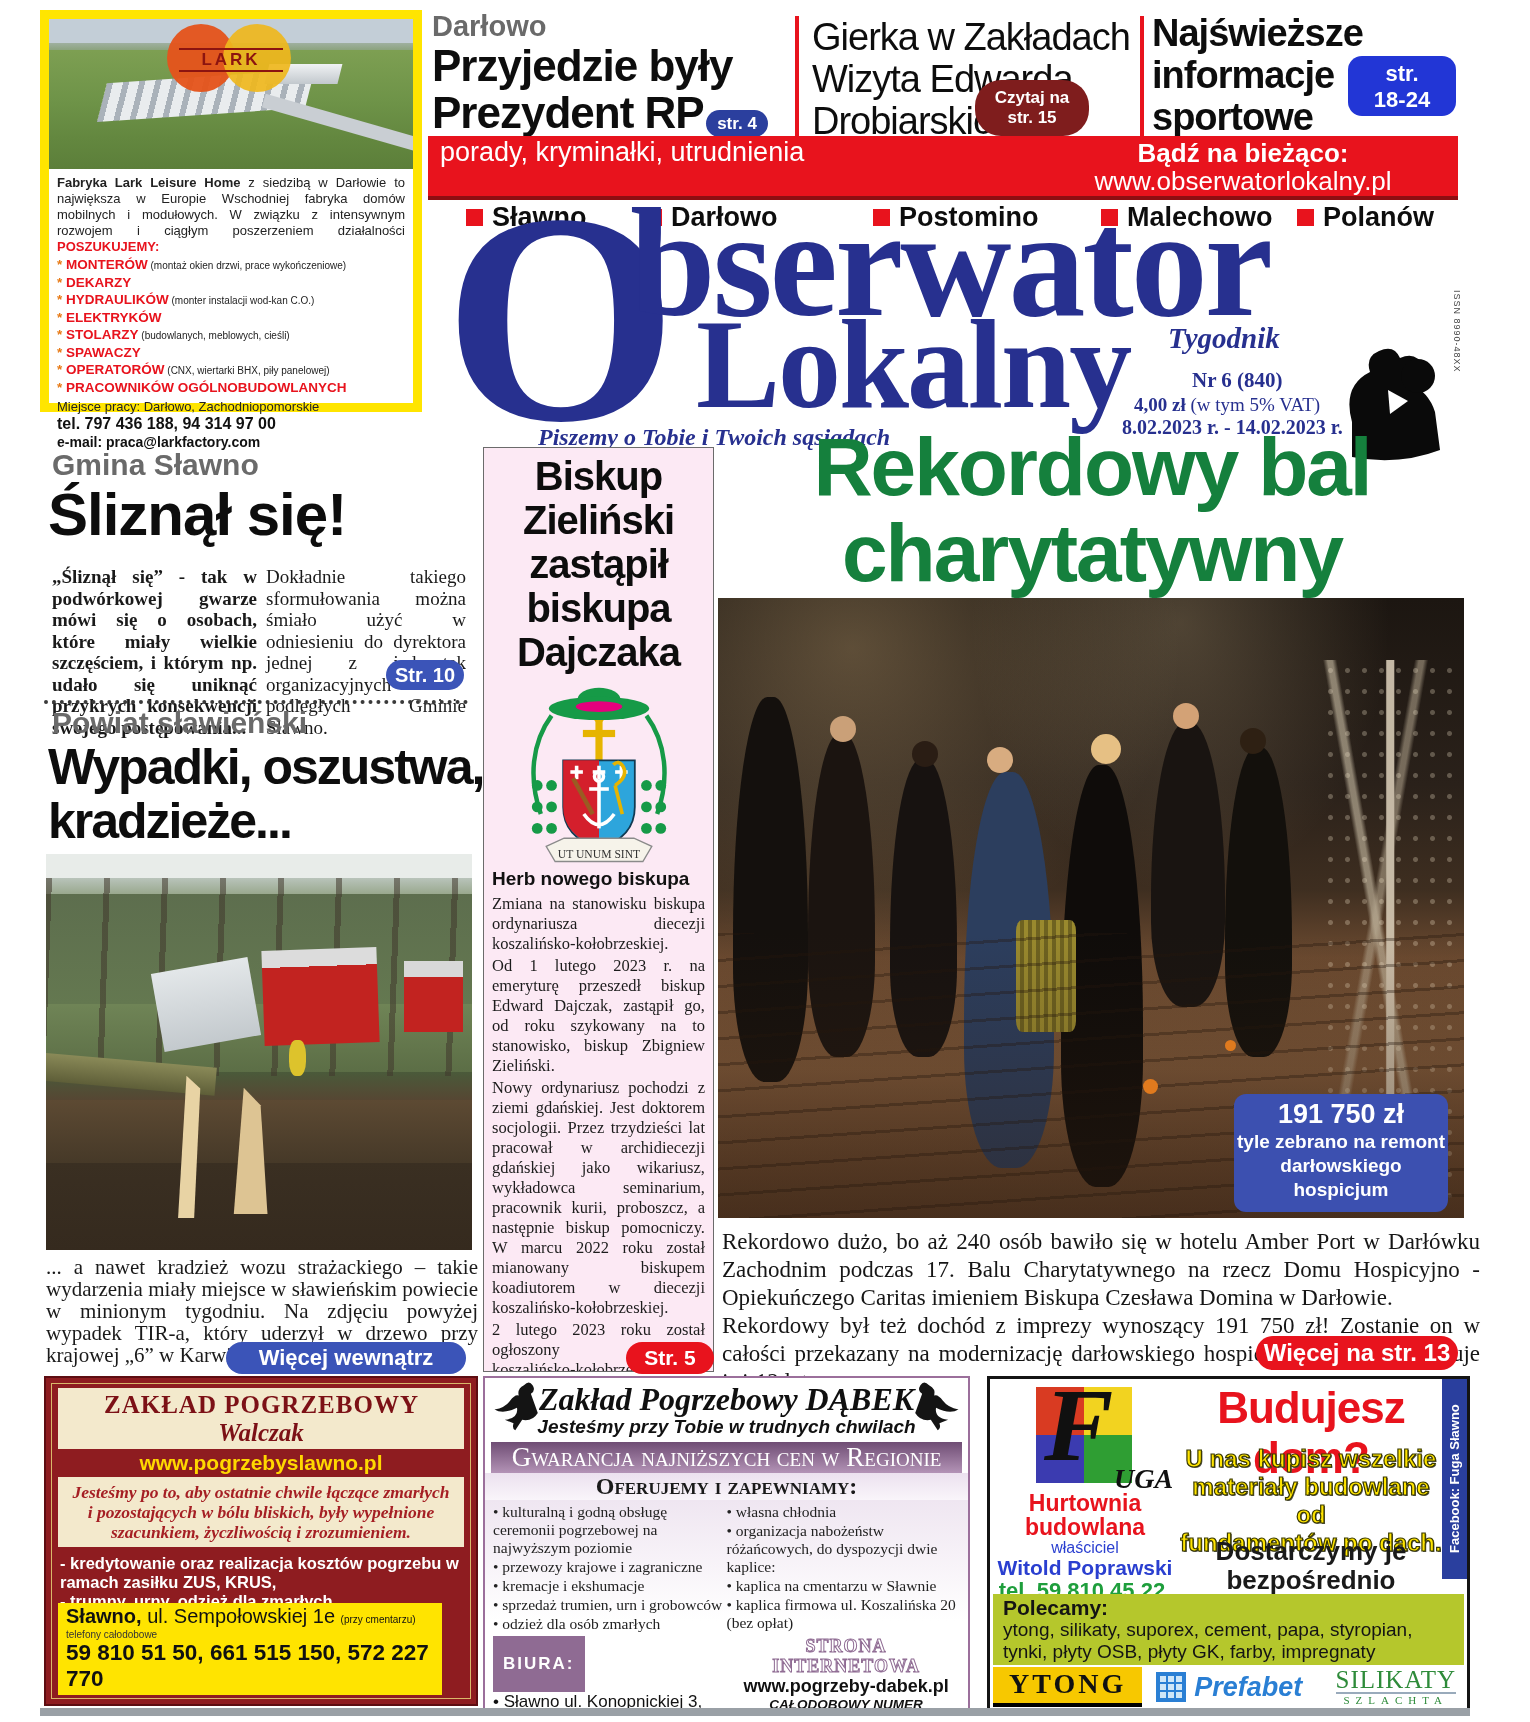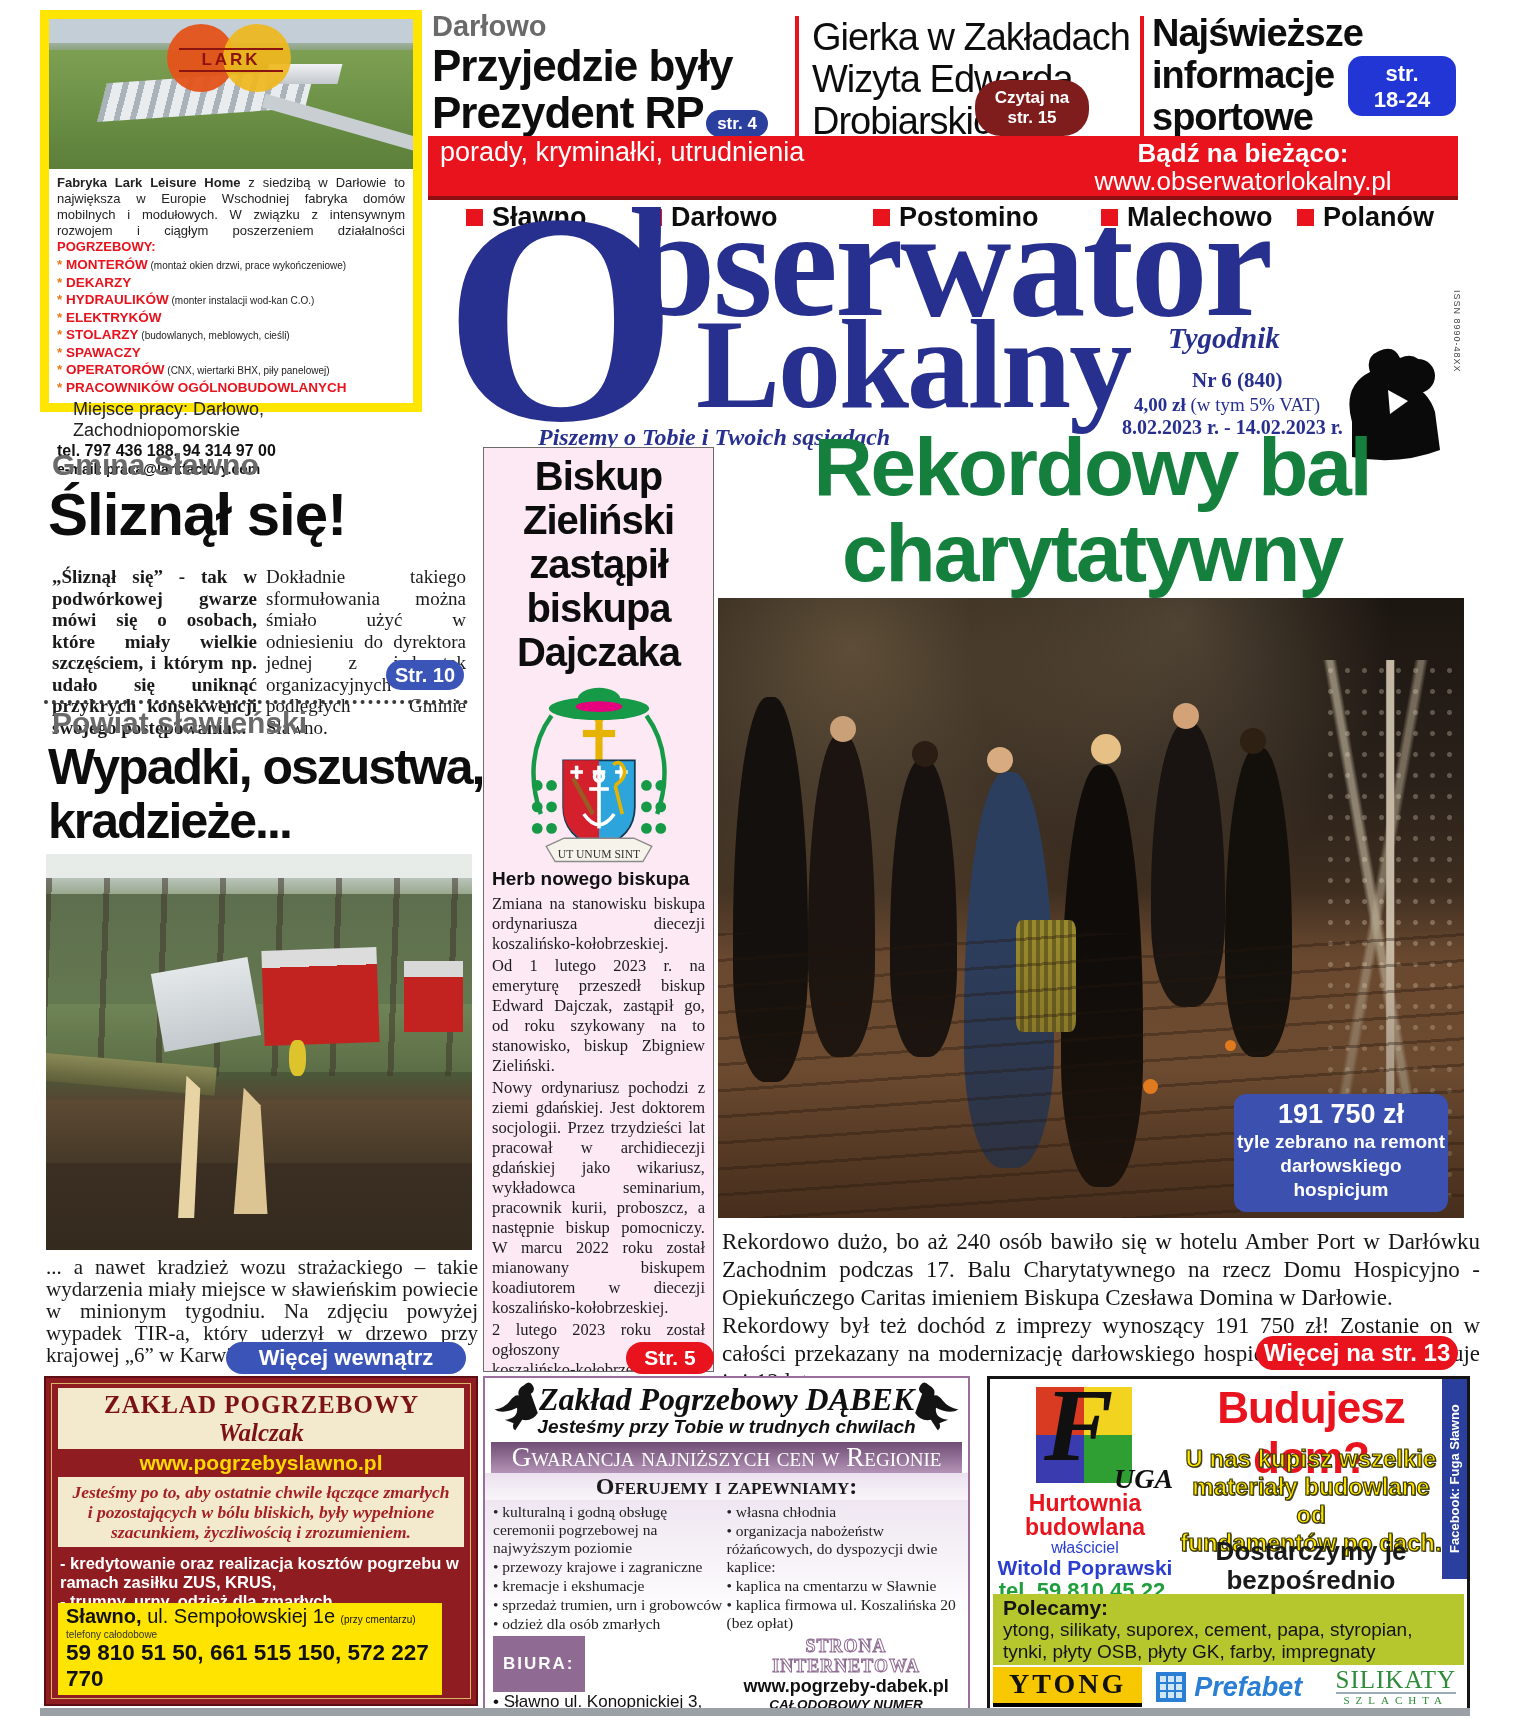--- a/index.html
+++ b/index.html
@@ -30,21 +30,21 @@
   .lark-logo .c1{left:2px;background:#e4541c;opacity:.96}
   .lark-logo .c2{left:58px;background:#efb71d;opacity:.92}
   .lark-logo b{position:absolute;left:14px;right:14px;top:26px;text-align:center;color:#8c1410;
      font-size:17px;letter-spacing:3px;border-top:2px solid #8c1410;border-bottom:2px solid #8c1410}
   .lark-text{padding:4px 8px 0 8px}
   .lark-intro{margin:2px 0;font-size:13px;line-height:16px;text-align:justify;color:#222}
   .redtx{color:#e8131d}
   .job{font-size:13.5px;line-height:16.5px;font-weight:bold;color:#e8131d}
   .job::before{content:"* ";color:#e87a16}
   .job small{color:#222;font-weight:normal;font-size:10px}
-  .lark-loc{margin:2px 16px 0;font-size:18px;color:#222}
+  .lark-loc{margin:2px 0 0;font-size:13px;color:#222}
   .lark-tel{margin:1px 0 0;font-size:16px;font-weight:bold;color:#111}
   .lark-mail{margin:1px 0 0;font-size:14px;font-weight:bold;color:#111}
 
   
   .kicker{color:#6a6a6a;font-weight:bold}
   .t1{left:432px;top:10px}
   .t1 .kicker{font-size:29px;line-height:32px}
   .t1 .tl{font-size:44px;line-height:47px;font-weight:bold;letter-spacing:-1px;color:#0d0d0d}
   .pill-str4{left:706px;top:110px;width:62px;height:27px;border-radius:14px;background:#2b3f9e;
              font-size:17px;line-height:27px}
@@ -255,21 +255,21 @@
       <div class="lk-bld"></div>
       <div class="lk-bld2"></div>
       <div class="lk-road"></div>
       <div class="lark-logo">
         <i class="c1"></i>
         <i class="c2"></i>
         <b>LARK</b>
       </div>
     </div>
     <div class="lark-text">
-      <p class="lark-intro"><b>Fabryka Lark Leisure Home</b><span> z siedzibą w Darłowie to największa w Europie Wschodniej fabryka domów mobilnych i modułowych. W związku z intensywnym rozwojem i ciągłym poszerzeniem działalności </span><b class="redtx">POGRZEBOWY:</b></p>
+      <p class="lark-intro"><b>Fabryka Lark Leisure Home</b><span> z siedzibą w Darłowie to największa w Europie Wschodniej fabryka domów mobilnych i modułowych. W związku z intensywnym rozwojem i ciągłym poszerzeniem działalności </span><b class="redtx">POSZUKUJEMY:</b></p>
       <div class="job"><b>MONTERÓW</b><small> (montaż okien drzwi, prace wykończeniowe)</small></div>
       <div class="job"><b>DEKARZY</b><small></small></div>
       <div class="job"><b>HYDRAULIKÓW</b><small> (monter instalacji wod-kan C.O.)</small></div>
       <div class="job"><b>ELEKTRYKÓW</b><small></small></div>
       <div class="job"><b>STOLARZY</b><small> (budowlanych, meblowych, cieśli)</small></div>
       <div class="job"><b>SPAWACZY</b><small></small></div>
       <div class="job"><b>OPERATORÓW</b><small> (CNX, wiertarki BHX, piły panelowej)</small></div>
       <div class="job"><b>PRACOWNIKÓW OGÓLNOBUDOWLANYCH</b><small></small></div>
       <p class="lark-loc">Miejsce pracy: Darłowo, Zachodniopomorskie</p>
       <p class="lark-tel">tel. 797 436 188, 94 314 97 00</p>

